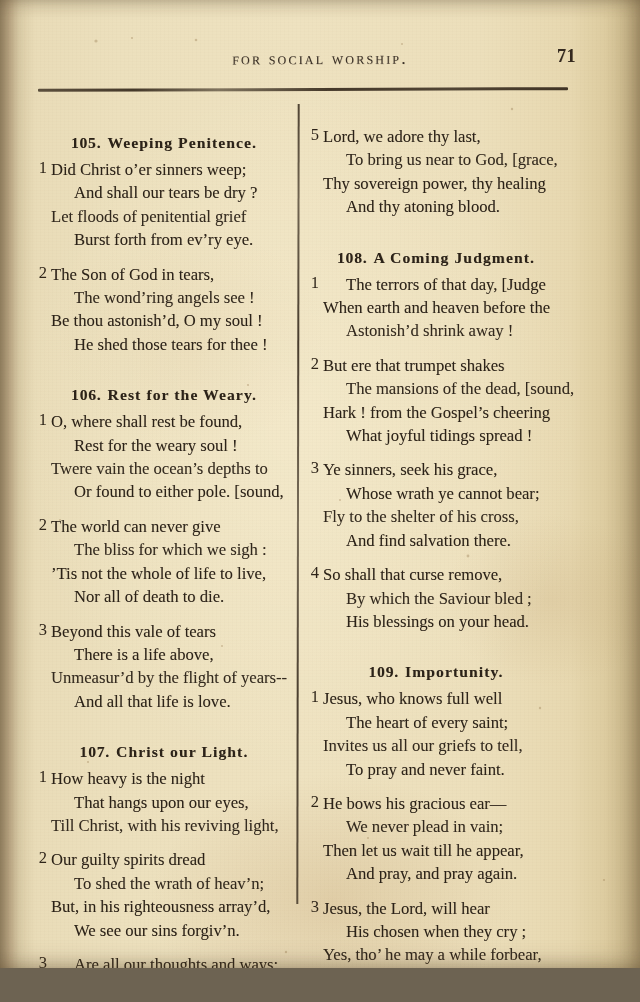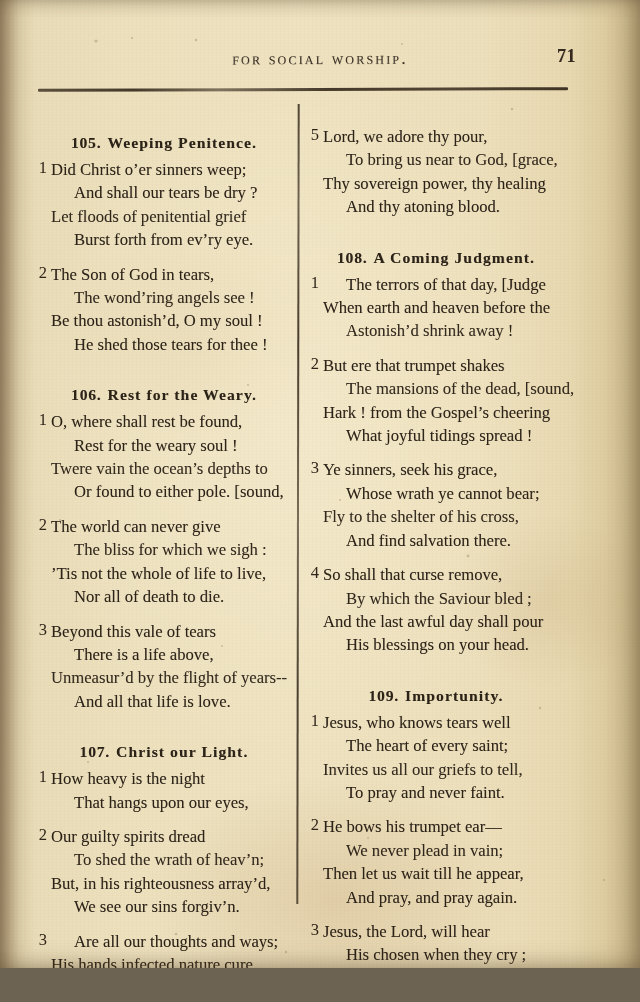--- a/index.html
+++ b/index.html
@@ -260,20 +260,21 @@
           </div>
         </div>
       </div>
       <div class="hymn">
         <div class="hymn-head"><span class="hnum">107.</span><span class="htitle">Christ our Light.</span></div>
         <div class="verse">
           <div class="verse-num">1</div>
           <div class="lines">
             <div class="ln">How heavy is the night</div>
             <div class="ln i">That hangs upon our eyes,</div>
+            <div class="ln">Till Christ, with his reviving light,</div>
           </div>
         </div>
         <div class="verse">
           <div class="verse-num">2</div>
           <div class="lines">
             <div class="ln">Our guilty spirits dread</div>
             <div class="ln i">To shed the wrath of heav’n;</div>
             <div class="ln">But, in his righteousness array’d,</div>
             <div class="ln i">We see our sins forgiv’n.</div>
           </div>
@@ -285,21 +286,21 @@
             <div class="ln">His hands infected nature cure</div>
           </div>
         </div>
       </div>
     </div>
   <div class="col" id="col-right">
       <div class="hymn">
         <div class="verse">
           <div class="verse-num">5</div>
           <div class="lines">
-            <div class="ln">Lord, we adore thy pour,</div>
+            <div class="ln">Lord, we adore thy last,</div>
             <div class="ln i">To bring us near to God,  [grace,</div>
             <div class="ln">Thy sovereign power, thy healing</div>
             <div class="ln i">And thy atoning blood.</div>
           </div>
         </div>
       </div>
       <div class="hymn">
         <div class="hymn-head"><span class="hnum">108.</span><span class="htitle">A Coming Judgment.</span></div>
         <div class="verse">
           <div class="verse-num">1</div>
@@ -325,40 +326,39 @@
             <div class="ln i">Whose wrath ye cannot bear;</div>
             <div class="ln">Fly to the shelter of his cross,</div>
             <div class="ln i">And find salvation there.</div>
           </div>
         </div>
         <div class="verse">
           <div class="verse-num">4</div>
           <div class="lines">
             <div class="ln">So shall that curse remove,</div>
             <div class="ln i">By which the Saviour bled ;</div>
-            <div class="ln">And the last awful day shall pour</div>
             <div class="ln i">His blessings on your head.</div>
           </div>
         </div>
       </div>
       <div class="hymn">
         <div class="hymn-head"><span class="hnum">109.</span><span class="htitle">Importunity.</span></div>
         <div class="verse">
           <div class="verse-num">1</div>
           <div class="lines">
-            <div class="ln">Jesus, who knows tears well</div>
+            <div class="ln">Jesus, who knows full well</div>
             <div class="ln i">The heart of every saint;</div>
             <div class="ln">Invites us all our griefs to tell,</div>
             <div class="ln i">To pray and never faint.</div>
           </div>
         </div>
         <div class="verse">
           <div class="verse-num">2</div>
           <div class="lines">
-            <div class="ln">He bows his trumpet ear—</div>
+            <div class="ln">He bows his gracious ear—</div>
             <div class="ln i">We never plead in vain;</div>
             <div class="ln">Then let us wait till he appear,</div>
             <div class="ln i">And pray, and pray again.</div>
           </div>
         </div>
         <div class="verse">
           <div class="verse-num">3</div>
           <div class="lines">
             <div class="ln">Jesus, the Lord, will hear</div>
             <div class="ln i">His chosen when they cry ;</div>

